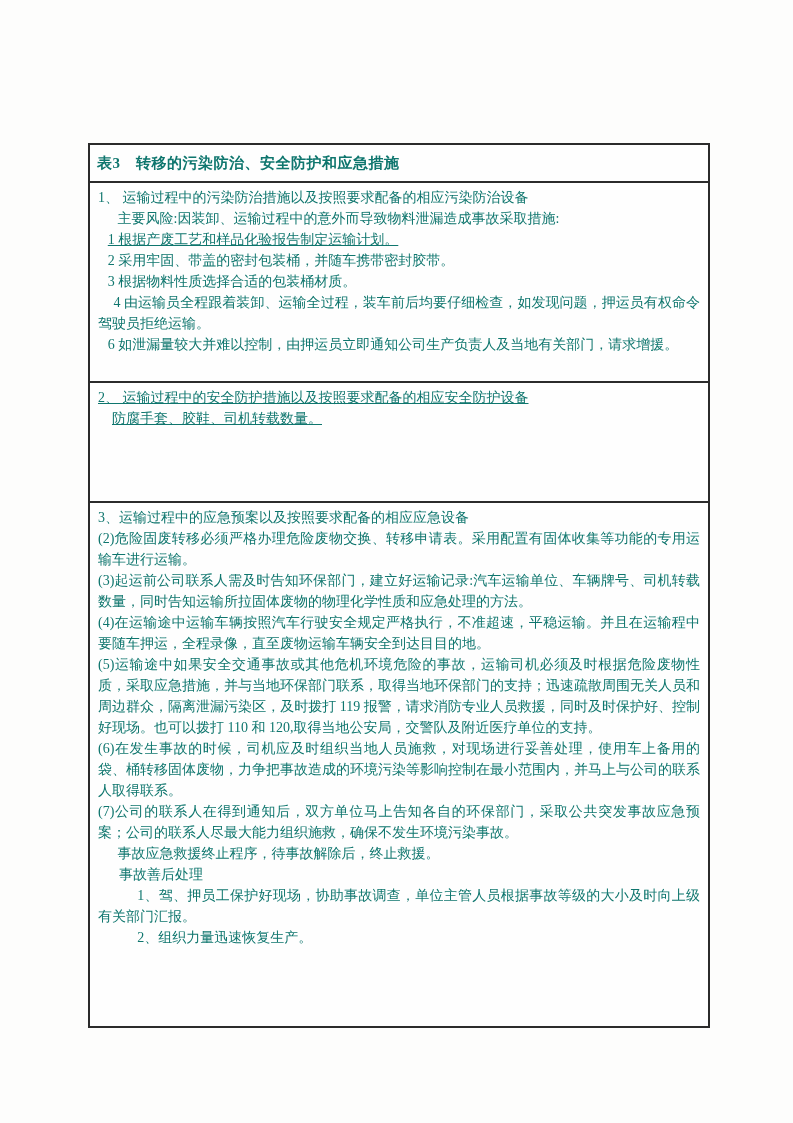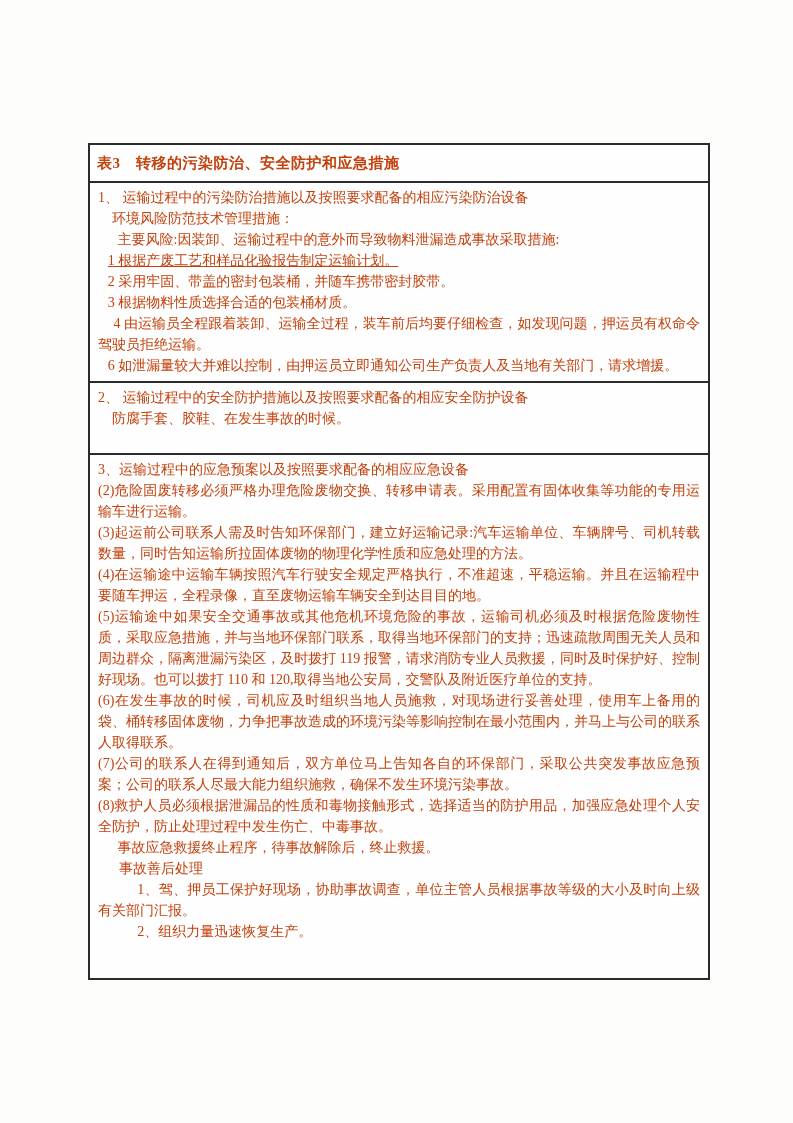--- a/index.html
+++ b/index.html
@@ -7,21 +7,21 @@
     padding: 0;
     background: #ffffff;
   }
   .page {
     position: relative;
     width: 793px;
     height: 1123px;
     background: #fdfdfc;
     overflow: hidden;
     font-family: "Liberation Serif", "DejaVu Serif", serif;
-    color: #c2410c;
+    color: #0f766e;
   }
   .doc-table {
     position: absolute;
     left: 88px;
     top: 143px;
     width: 622px;
     border: 2px solid #2b2b2b;
     box-sizing: border-box;
     background: #fefefe;
   }
@@ -41,58 +41,56 @@
     font-weight: bold;
     font-size: 15px;
     letter-spacing: 0.5px;
   }
   .section {
     padding: 4px 8px 0 8px;
     font-size: 14px;
     line-height: 21px;
   }
   .section-1 { height: 200px; }
-  .section-2 { height: 72px; }
+  .section-2 { height: 120px; text-decoration: underline; }
   .section-3 { height: 523px; }
   .para {
     margin: 0;
     text-align: justify;
     text-justify: inter-ideograph;
   }
 </style>
 </head>
 <body>
 
 <div class="page">
   <div class="doc-table">
     <div class="row title-row">
       <span>表3　转移的污染防治、安全防护和应急措施</span>
     </div>
     <div class="row section section-1">
         <p class="para" style="text-indent: 0em;">1、 运输过程中的污染防治措施以及按照要求配备的相应污染防治设备</p>
-        <p class="para" style="text-indent: 1em;">环境风险防范技术管理措施：</p>
         <p class="para" style="text-indent: 1.4em;">主要风险:因装卸、运输过程中的意外而导致物料泄漏造成事故采取措施:</p>
         <p class="para" style="text-indent: 0.7em; text-decoration: underline;">1 根据产废工艺和样品化验报告制定运输计划。</p>
         <p class="para" style="text-indent: 0.7em;">2 采用牢固、带盖的密封包装桶，并随车携带密封胶带。</p>
         <p class="para" style="text-indent: 0.7em;">3 根据物料性质选择合适的包装桶材质。</p>
         <p class="para" style="text-indent: 1.1em;">4 由运输员全程跟着装卸、运输全过程，装车前后均要仔细检查，如发现问题，押运员有权命令驾驶员拒绝运输。</p>
         <p class="para" style="text-indent: 0.7em;">6 如泄漏量较大并难以控制，由押运员立即通知公司生产负责人及当地有关部门，请求增援。</p>
       </div>
     <div class="row section section-2">
         <p class="para" style="text-indent: 0em;">2、 运输过程中的安全防护措施以及按照要求配备的相应安全防护设备</p>
-        <p class="para" style="text-indent: 1em;">防腐手套、胶鞋、在发生事故的时候。</p>
+        <p class="para" style="text-indent: 1em;">防腐手套、胶鞋、司机转载数量。</p>
       </div>
     <div class="row section section-3">
         <p class="para" style="text-indent: 0em;">3、运输过程中的应急预案以及按照要求配备的相应应急设备</p>
         <p class="para" style="text-indent: 0em;">(2)危险固废转移必须严格办理危险废物交换、转移申请表。采用配置有固体收集等功能的专用运输车进行运输。</p>
         <p class="para" style="text-indent: 0em;">(3)起运前公司联系人需及时告知环保部门，建立好运输记录:汽车运输单位、车辆牌号、司机转载数量，同时告知运输所拉固体废物的物理化学性质和应急处理的方法。</p>
         <p class="para" style="text-indent: 0em;">(4)在运输途中运输车辆按照汽车行驶安全规定严格执行，不准超速，平稳运输。并且在运输程中要随车押运，全程录像，直至废物运输车辆安全到达目目的地。</p>
         <p class="para" style="text-indent: 0em;">(5)运输途中如果安全交通事故或其他危机环境危险的事故，运输司机必须及时根据危险废物性质，采取应急措施，并与当地环保部门联系，取得当地环保部门的支持；迅速疏散周围无关人员和周边群众，隔离泄漏污染区，及时拨打 119 报警，请求消防专业人员救援，同时及时保护好、控制好现场。也可以拨打 110 和 120,取得当地公安局，交警队及附近医疗单位的支持。</p>
         <p class="para" style="text-indent: 0em;">(6)在发生事故的时候，司机应及时组织当地人员施救，对现场进行妥善处理，使用车上备用的袋、桶转移固体废物，力争把事故造成的环境污染等影响控制在最小范围内，并马上与公司的联系人取得联系。</p>
         <p class="para" style="text-indent: 0em;">(7)公司的联系人在得到通知后，双方单位马上告知各自的环保部门，采取公共突发事故应急预案；公司的联系人尽最大能力组织施救，确保不发生环境污染事故。</p>
-        <p class="para" style="text-indent: 0em;">(8)救护人员必须根据泄漏品的性质和毒物接触形式，选择适当的防护用品，加强应急处理个人安全防护，防止处理过程中发生伤亡、中毒事故。</p>
         <p class="para" style="text-indent: 1.4em;">事故应急救援终止程序，待事故解除后，终止救援。</p>
         <p class="para" style="text-indent: 1.5em;">事故善后处理</p>
         <p class="para" style="text-indent: 2.8em;">1、驾、押员工保护好现场，协助事故调查，单位主管人员根据事故等级的大小及时向上级有关部门汇报。</p>
         <p class="para" style="text-indent: 2.8em;">2、组织力量迅速恢复生产。</p>
       </div>
   </div>
 </div>
 
 </body></html>

